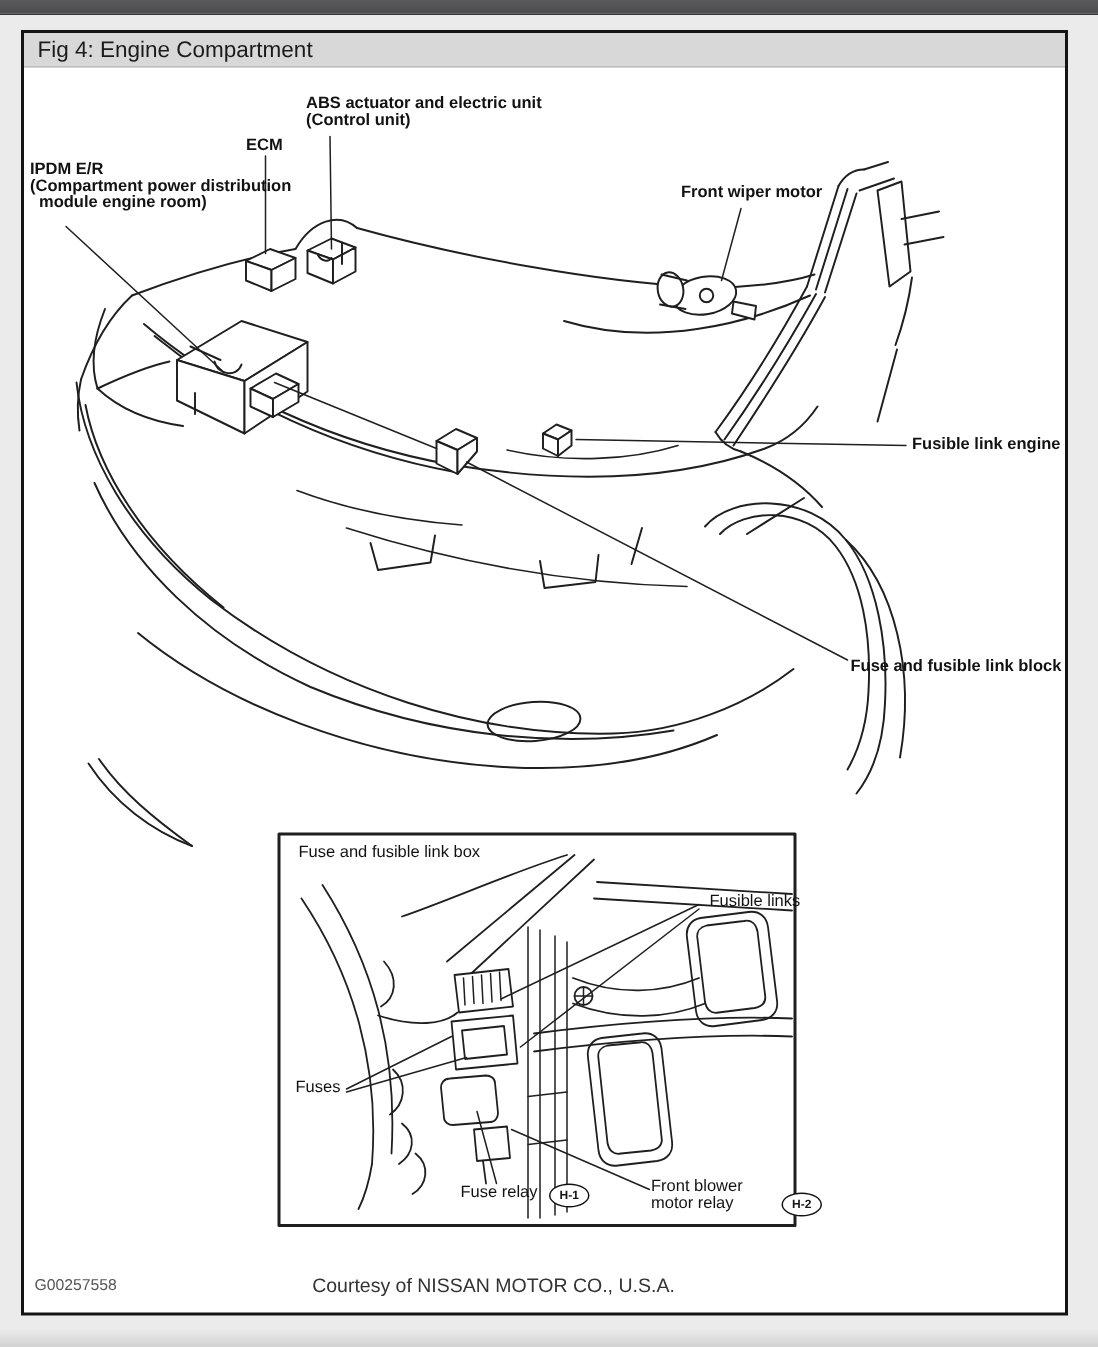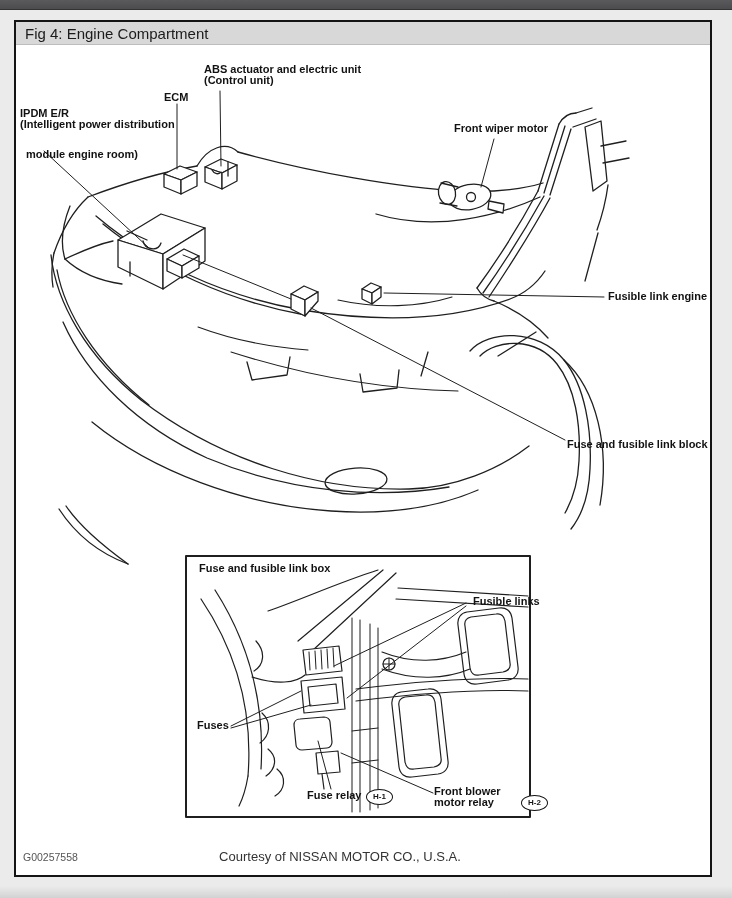--- a/index.html
+++ b/index.html
@@ -25,31 +25,31 @@
     height:22px;background:var(--titlebar-bg,#d8d8d8);
     border-bottom:1px solid #bdbdbd;
     display:flex;align-items:center;padding-left:9px;
     font-size:15px;color:#1b1b1b;
   }
   svg.art{position:absolute;left:0;top:0;z-index:1;pointer-events:none;color:var(--line-art,#1f1f1f);}
   .lbl{
     position:absolute;z-index:2;font-size:11px;font-weight:600;
     line-height:11px;white-space:nowrap;color:#121212;
   }
-  .lbl.bold{font-weight:700;}
-  .lbl .ind{padding-left:6px;display:block;margin-top:19px;}
+  .lbl.bold{font-weight:400;}
+  .lbl .ind{padding-left:6px;display:block;}
   .capsule{
     position:absolute;z-index:2;width:25px;height:14px;
     border:1.4px solid #121212;border-radius:50%;
     font-size:8px;font-weight:700;text-align:center;line-height:13px;
     background:#fff;
   }
   .figure-id{position:absolute;z-index:2;font-size:10.5px;color:#555;font-weight:400;margin-top:44px;}
   .credit{
-    position:absolute;z-index:2;left:28px;top:849px;width:624px;
+    position:absolute;z-index:2;left:17px;top:849px;width:624px;
     text-align:center;font-size:13px;color:#333;
   }
   .bottom-fade{
     position:absolute;left:0;bottom:0;width:732px;height:12px;z-index:3;
     background:linear-gradient(rgba(235,235,235,0), #d2d2d2);
   }
 </style>
 </head>
 <body>
 
@@ -213,21 +213,21 @@
 
   <div class="lbl" style="left:204px;top:64px">
     <span>ABS actuator and electric unit</span><br>
     <span>(Control unit)</span>
   </div>
 
   <div class="lbl" style="left:164px;top:92px">ECM</div>
 
   <div class="lbl" style="left:20px;top:108px">
     <span>IPDM E/R</span><br>
-    <span>(Intelligent power distribution</span>
+    <span>(Compartment power distribution</span>
     <span class="ind">module engine room)</span>
   </div>
 
   <div class="lbl" style="left:454px;top:123px">Front wiper motor</div>
 
   <div class="lbl" style="left:608px;top:291px">Fusible link engine</div>
 
   <div class="lbl" style="left:567px;top:439px">Fuse and fusible link block</div>
 
   <div class="lbl bold" style="left:199px;top:563px">Fuse and fusible link box</div>

